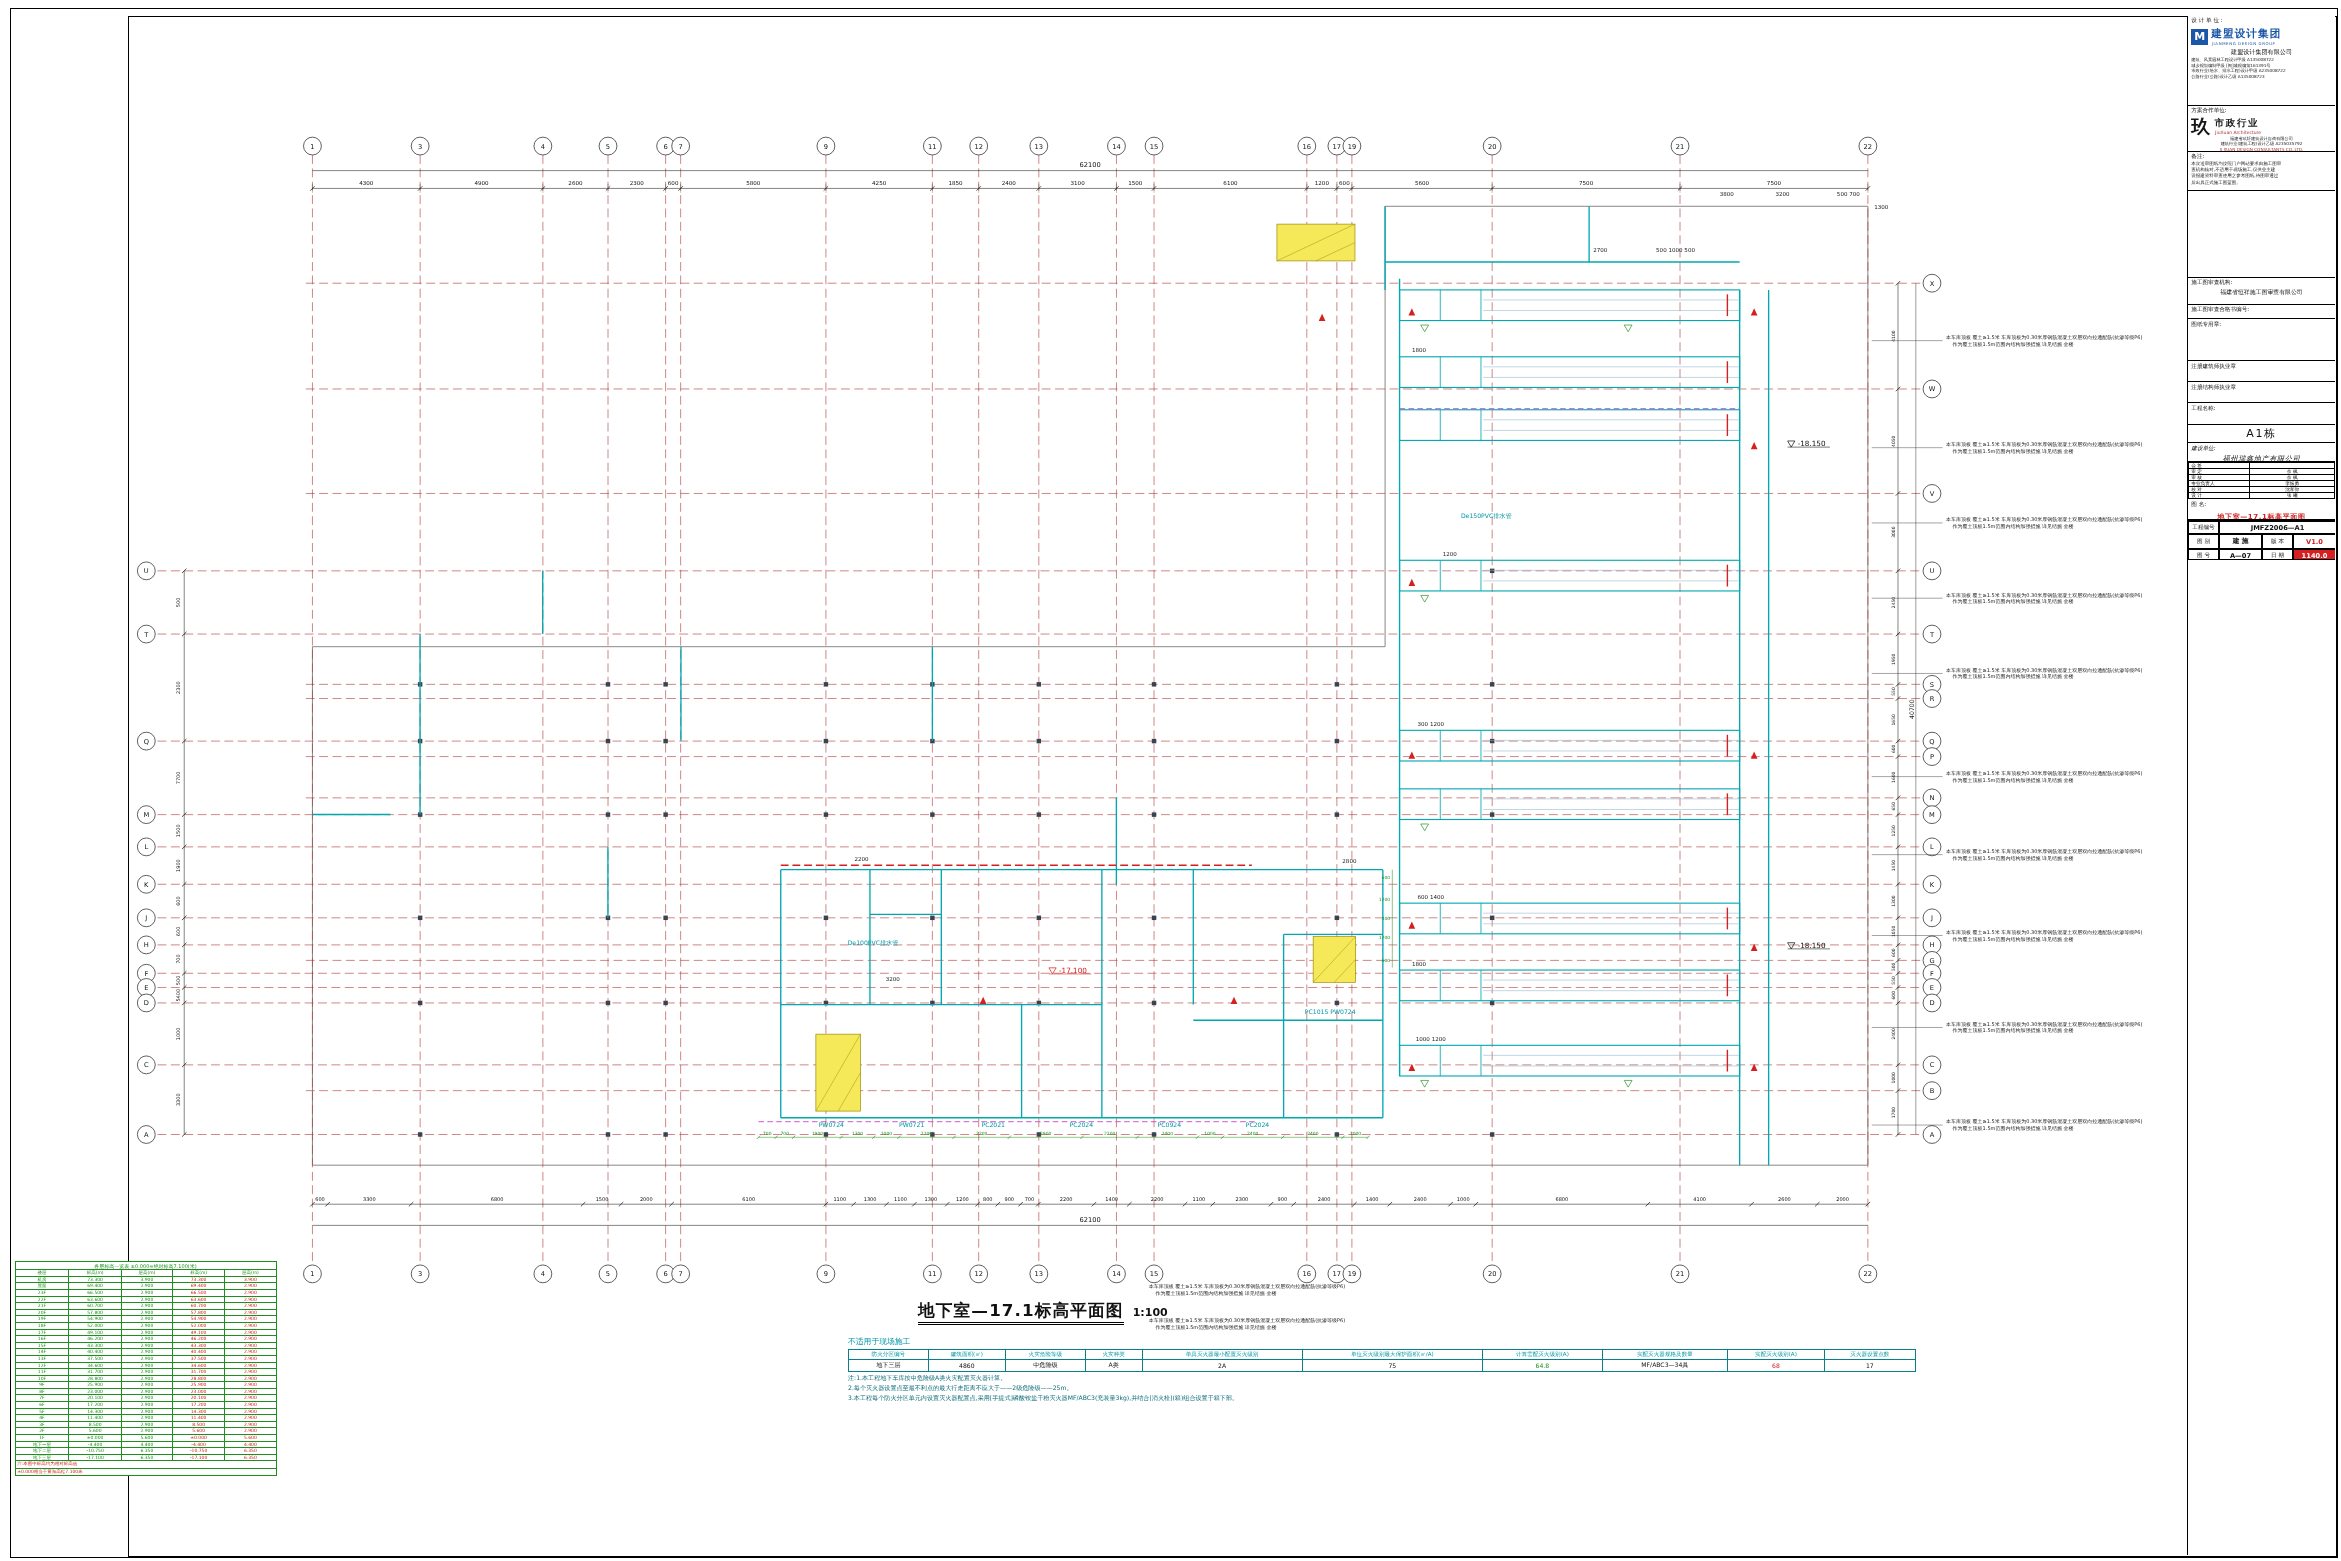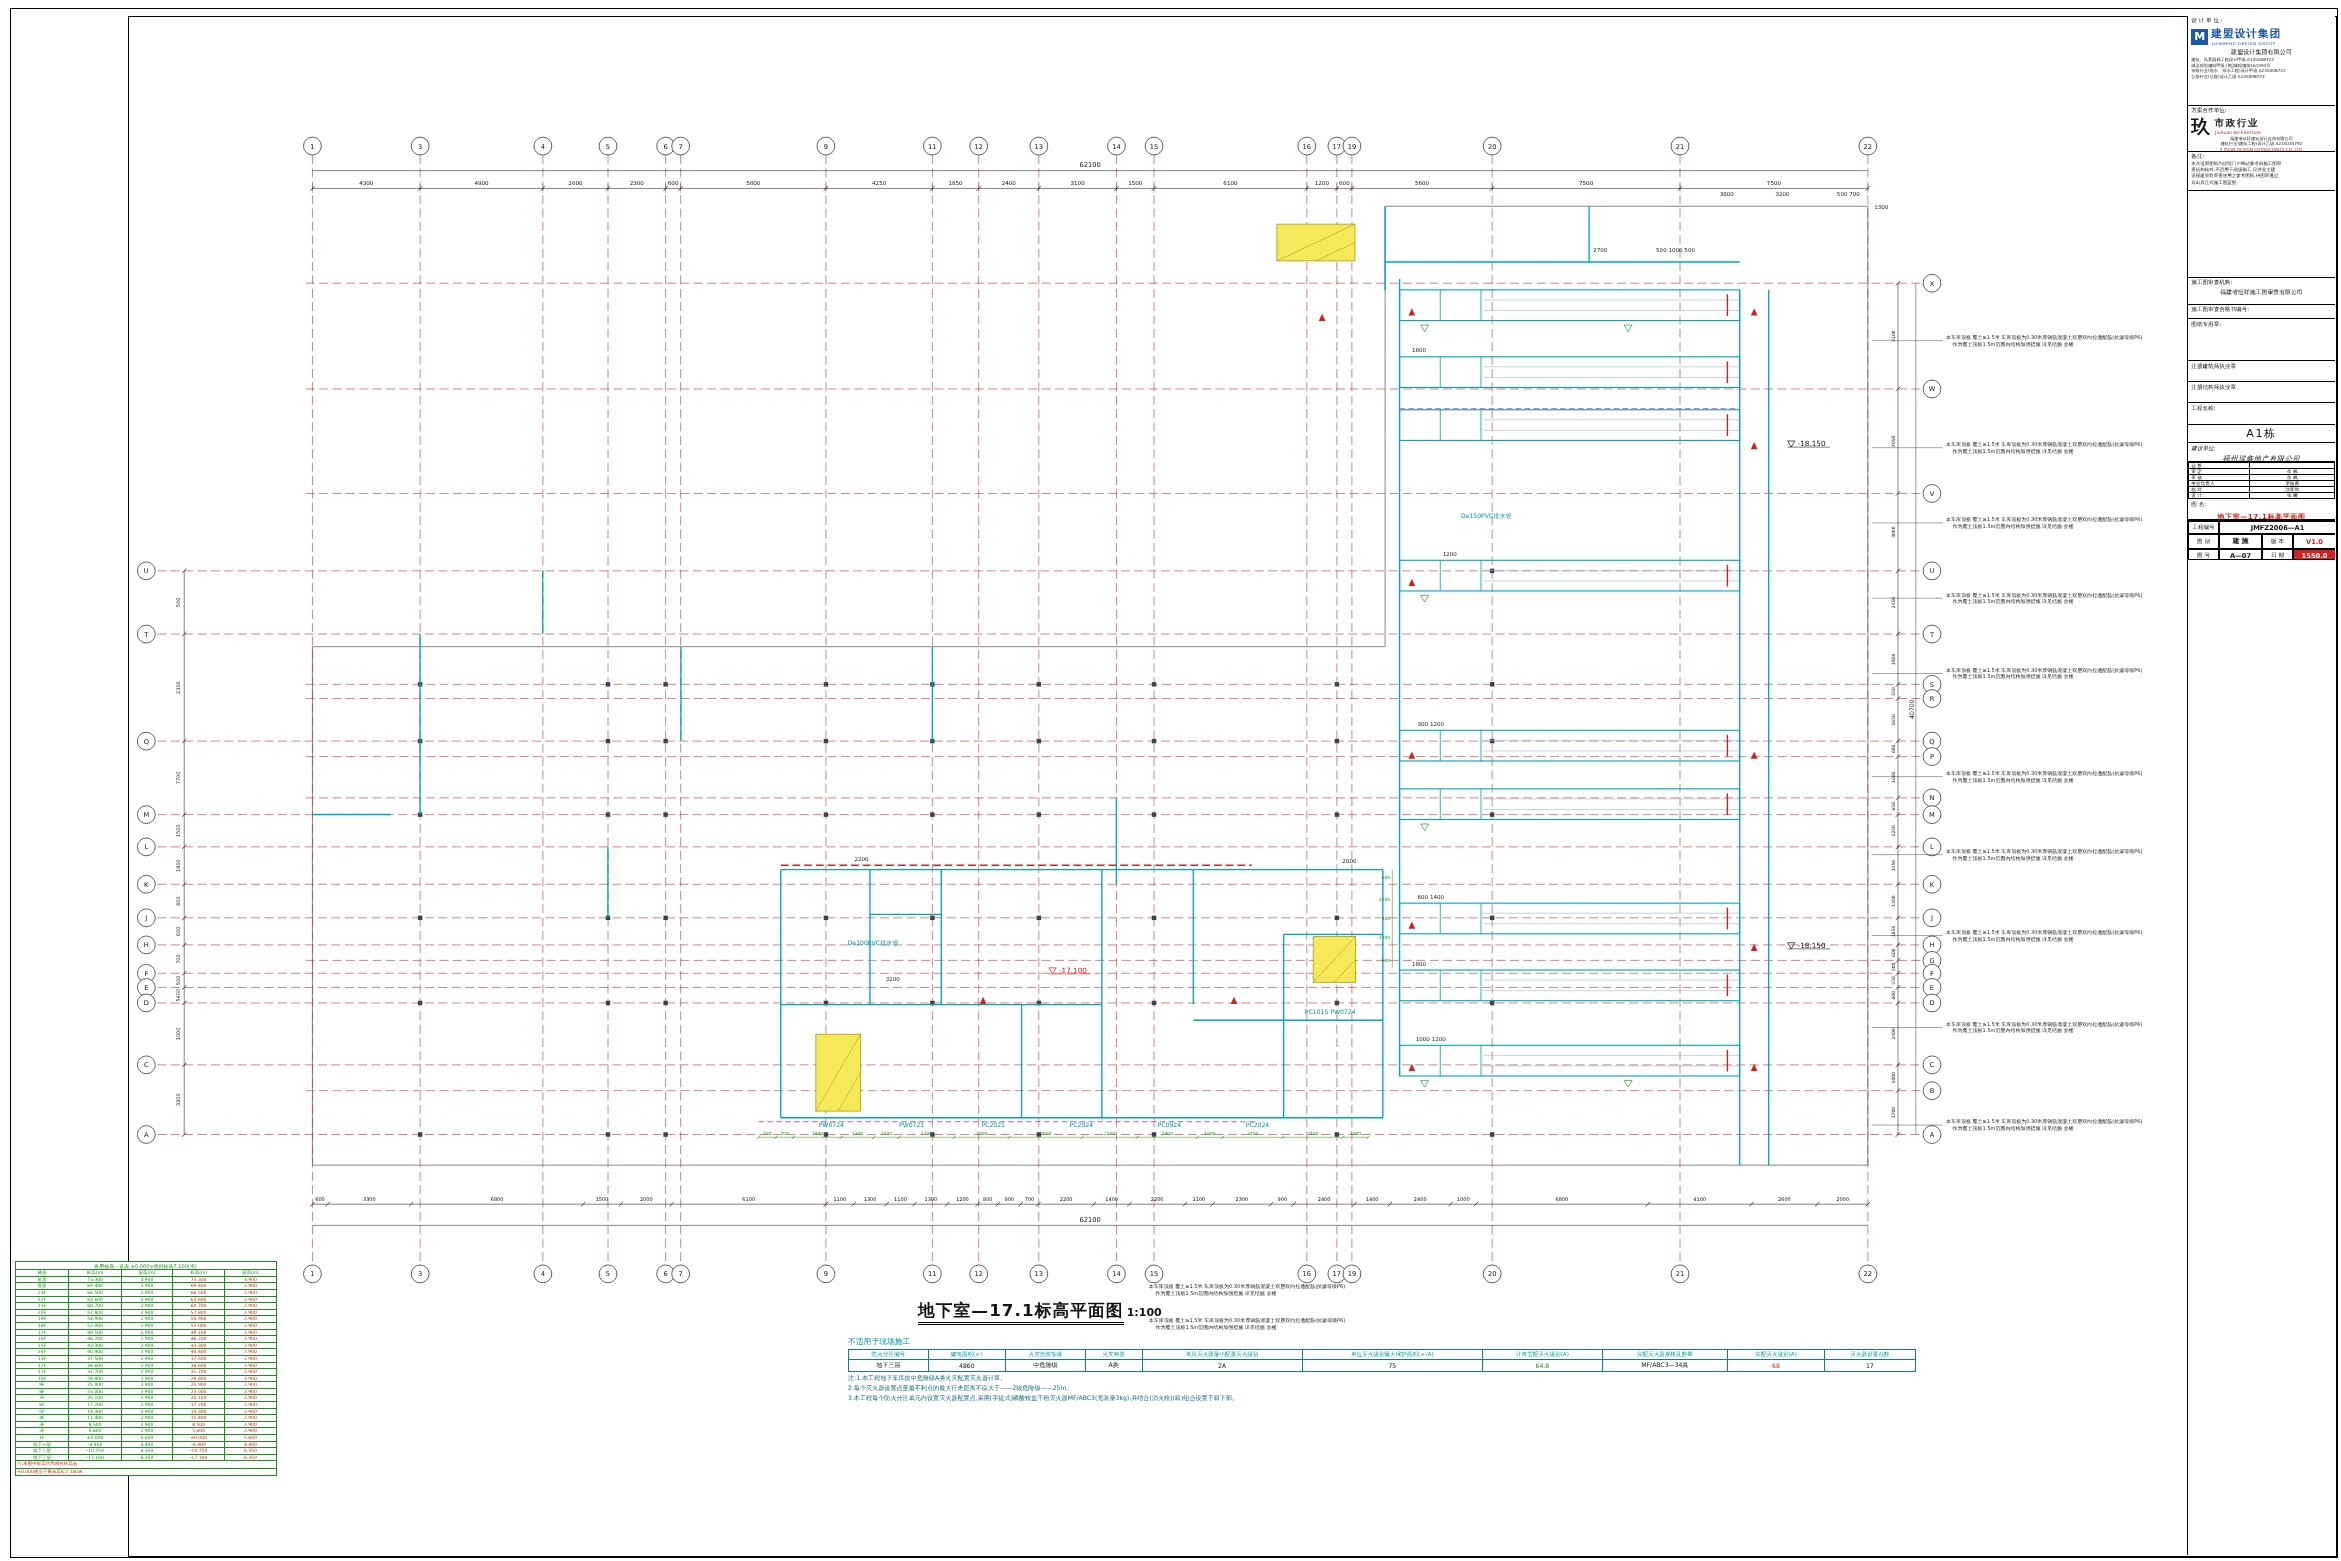--- a/index.html
+++ b/index.html
@@ -4,21 +4,21 @@
 <style>
   html,body{margin:0;padding:0;background:#ffffff;}
   body{width:2342px;height:1561px;position:relative;font-family:"DejaVu Sans","Liberation Sans",sans-serif;color:#111;}
   #root{position:absolute;left:0;top:0;width:2342px;height:1561px;background:#fff;}
   .outer-border{position:absolute;left:10px;top:7.8px;width:2326px;height:1548px;border:0.8px solid #000;}
   .inner-border{position:absolute;left:128px;top:15.6px;width:2207px;height:1539px;border:1.4px solid #000;}
   #plan-svg{position:absolute;left:0;top:0;}
   
   #caption{position:absolute;left:918px;top:1299px;white-space:nowrap;}
   .cap-title{font-size:16.7px;font-weight:bold;border-bottom:3.3px double #000;padding-bottom:2.2px;letter-spacing:1.1px;}
-  .cap-scale{font-size:11px;margin-left:3px;font-weight:bold;}
+  .cap-scale{font-size:11px;margin-left:9px;font-weight:bold;}
   
   #elev-table{position:absolute;left:14.5px;top:1261px;width:262px;background:#fff;}
   .ev-title{font-size:5px;color:#1e8f1e;border:0.6px solid #1e8f1e;border-bottom:none;text-align:center;padding:0.6px 0;}
   table.ev{border-collapse:collapse;width:100%;}
   table.ev th,table.ev td{border:0.6px solid #1e8f1e;font-size:4.5px;line-height:5.6px;padding:0 1.1px;text-align:center;font-weight:normal;}
   table.ev th{color:#1e8f1e;}
   table.ev td.g{color:#1e8f1e;}
   table.ev td.r{color:#d42020;}
   .ev-note{font-size:4.5px;color:#d42020;line-height:6.1px;border:0.6px solid #1e8f1e;border-top:none;padding:0 1.7px;}
   
@@ -1119,20 +1119,20 @@
       <div class="meta-grid">
         <div class="meta-cell">工程编号</div>
         <div class="meta-cell meta-val span3">JMFZ2006—A1</div>
         <div class="meta-cell">图 别</div>
         <div class="meta-cell meta-val">建 施</div>
         <div class="meta-cell">版 本</div>
         <div class="meta-cell meta-val red-text">V1.0</div>
         <div class="meta-cell">图 号</div>
         <div class="meta-cell meta-val">A—07</div>
         <div class="meta-cell">日 期</div>
-        <div class="meta-cell meta-val date-cell">1550.0</div>
+        <div class="meta-cell meta-val date-cell">1140.0</div>
       </div>
     </div>
 
     <div class="tb-sec tb-filler"></div>
   </div>
 </div>
 
 
 </body></html>

